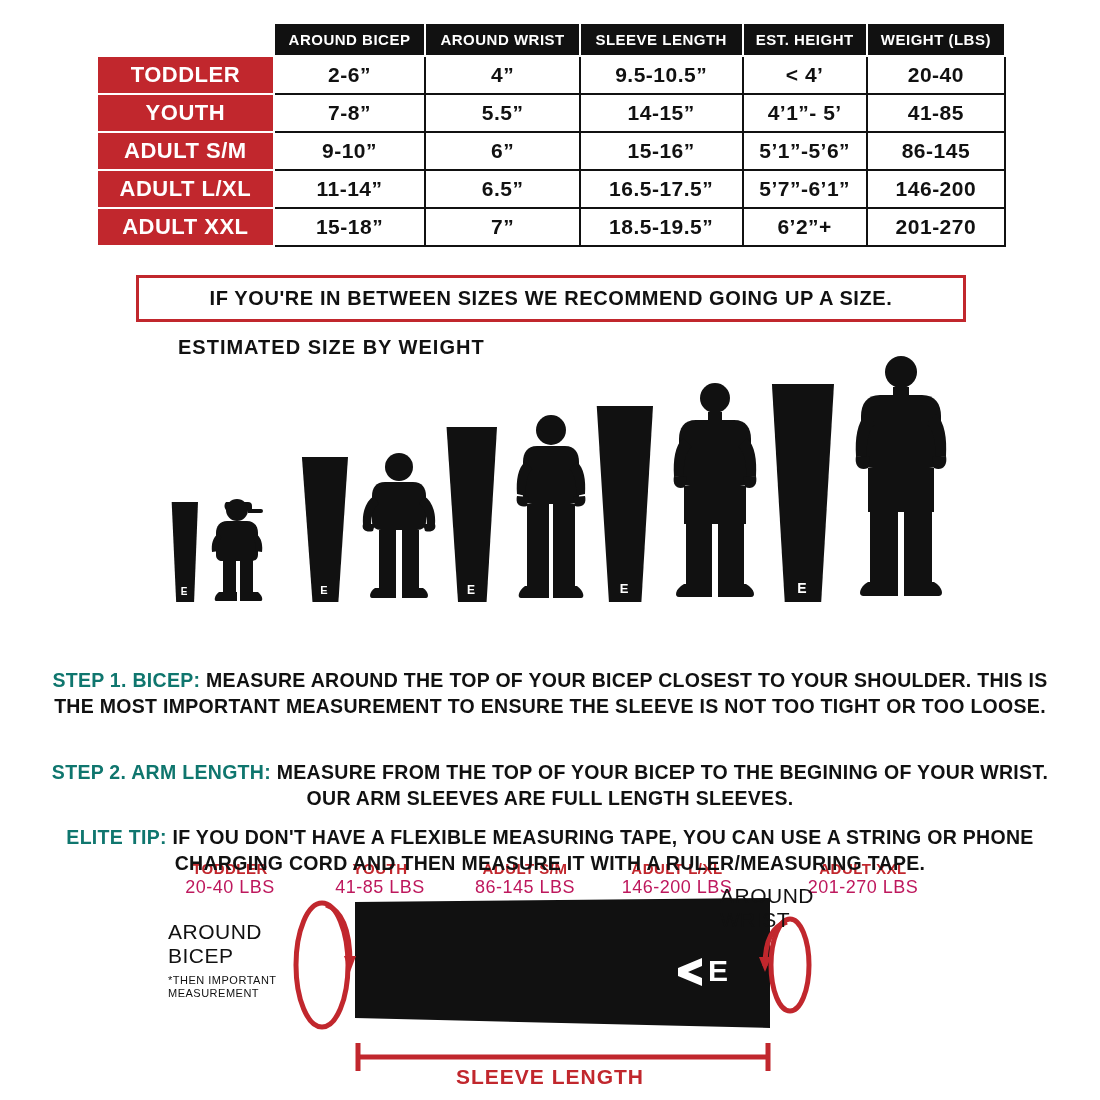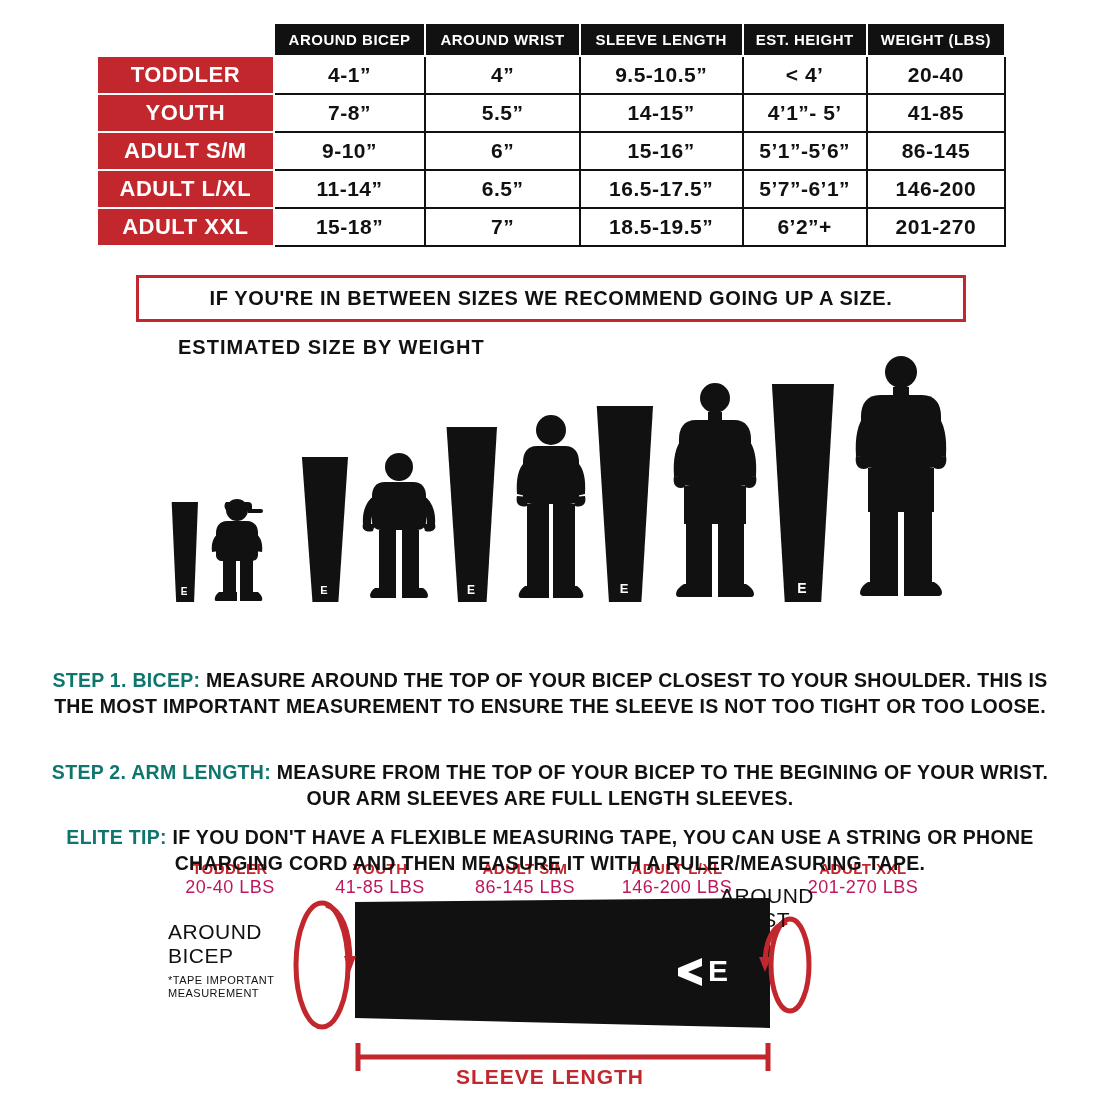--- a/index.html
+++ b/index.html
@@ -189,21 +189,21 @@
         <th>AROUND BICEP</th>
         <th>AROUND WRIST</th>
         <th>SLEEVE LENGTH</th>
         <th>EST. HEIGHT</th>
         <th>WEIGHT (LBS)</th>
       </tr>
     </thead>
     <tbody>
       <tr class="first">
         <td class="rowlabel">TODDLER</td>
-        <td class="cell sep">4-1”</td>
+        <td class="cell sep">2-6”</td>
         <td class="cell sep">4”</td>
         <td class="cell sep">9.5-10.5”</td>
         <td class="cell sep">&lt; 4’</td>
         <td class="cell sep lastcol">20-40</td>
       </tr>
       <tr>
         <td class="rowlabel">YOUTH</td>
         <td class="cell sep">7-8”</td>
         <td class="cell sep">5.5”</td>
         <td class="cell sep">14-15”</td>
@@ -397,21 +397,21 @@
 
       <g>
         <polygon points="678,88 702,78 702,86 688,92 702,98 702,106 678,96" fill="#ffffff"></polygon>
         <text x="708" y="101" fill="#ffffff" font-family="Liberation Sans, sans-serif" font-size="30" font-weight="bold">E</text>
       </g>
     </svg>
 
     <div class="dg-label" style="left:168px; top:40px; width:130px; font-size:21px; line-height:1.15;">
       <span>AROUND</span><br>
       <span>BICEP</span>
-      <span class="small" style="margin-top:6px;">*TAPE IMPORTANT MEASUREMENT</span>
+      <span class="small" style="margin-top:6px;">*THEN IMPORTANT MEASUREMENT</span>
     </div>
 
     <div class="dg-label" style="left:720px; top:4px; width:140px; font-size:21px; line-height:1.15;">
       <span>AROUND</span><br>
       <span>WRIST</span>
     </div>
   </div>
 
   <div class="sleeve-length-label">SLEEVE LENGTH</div>
 

